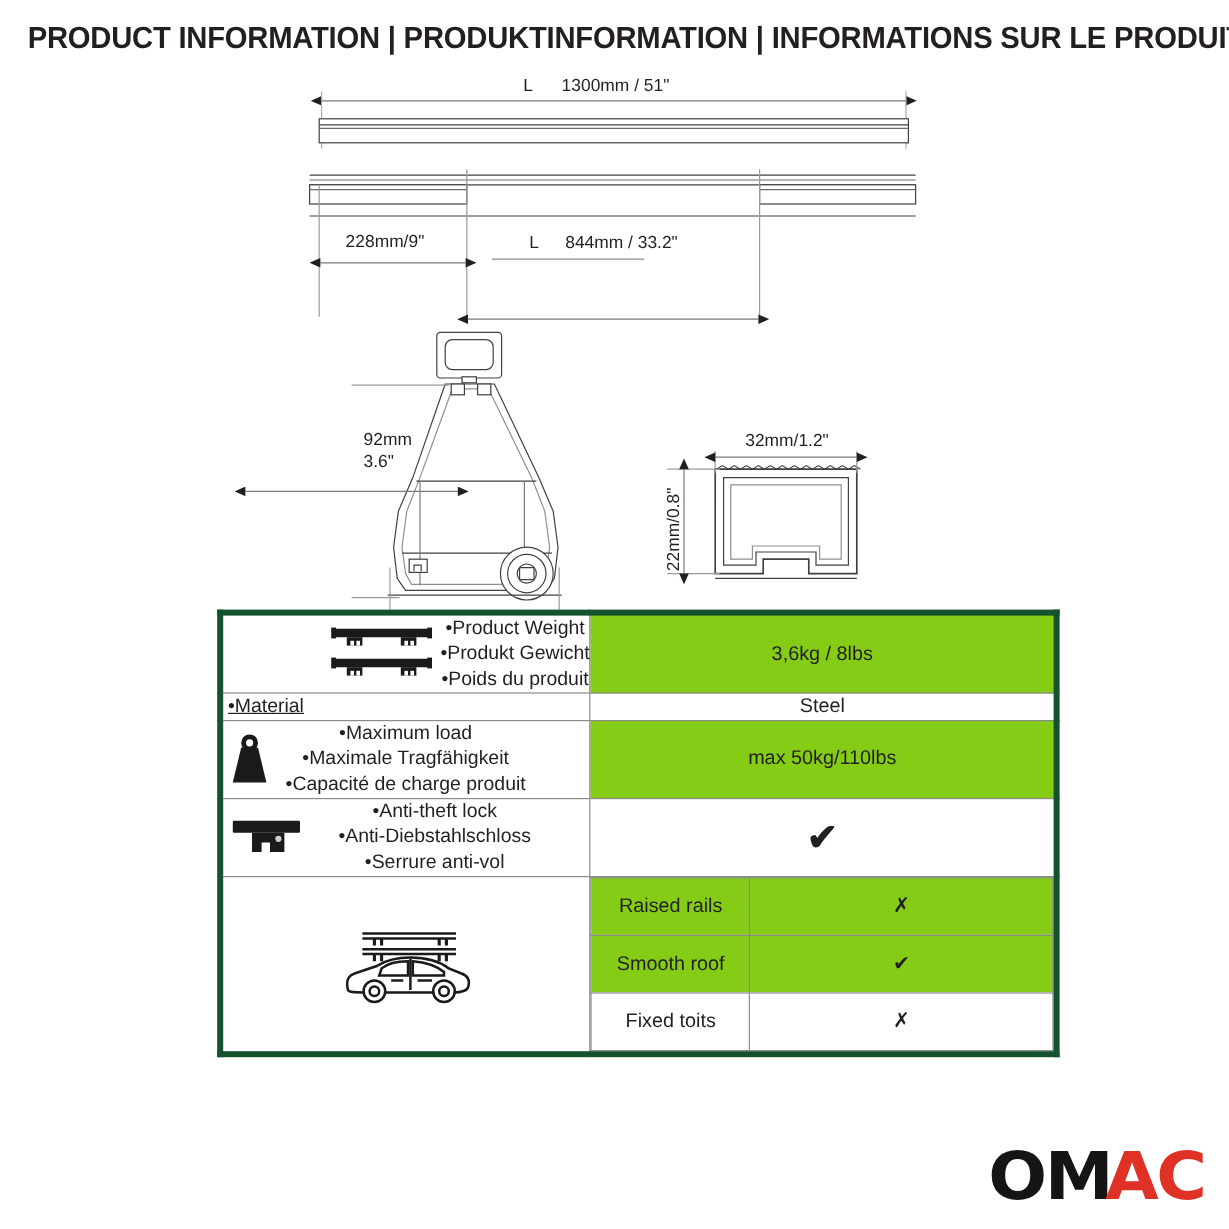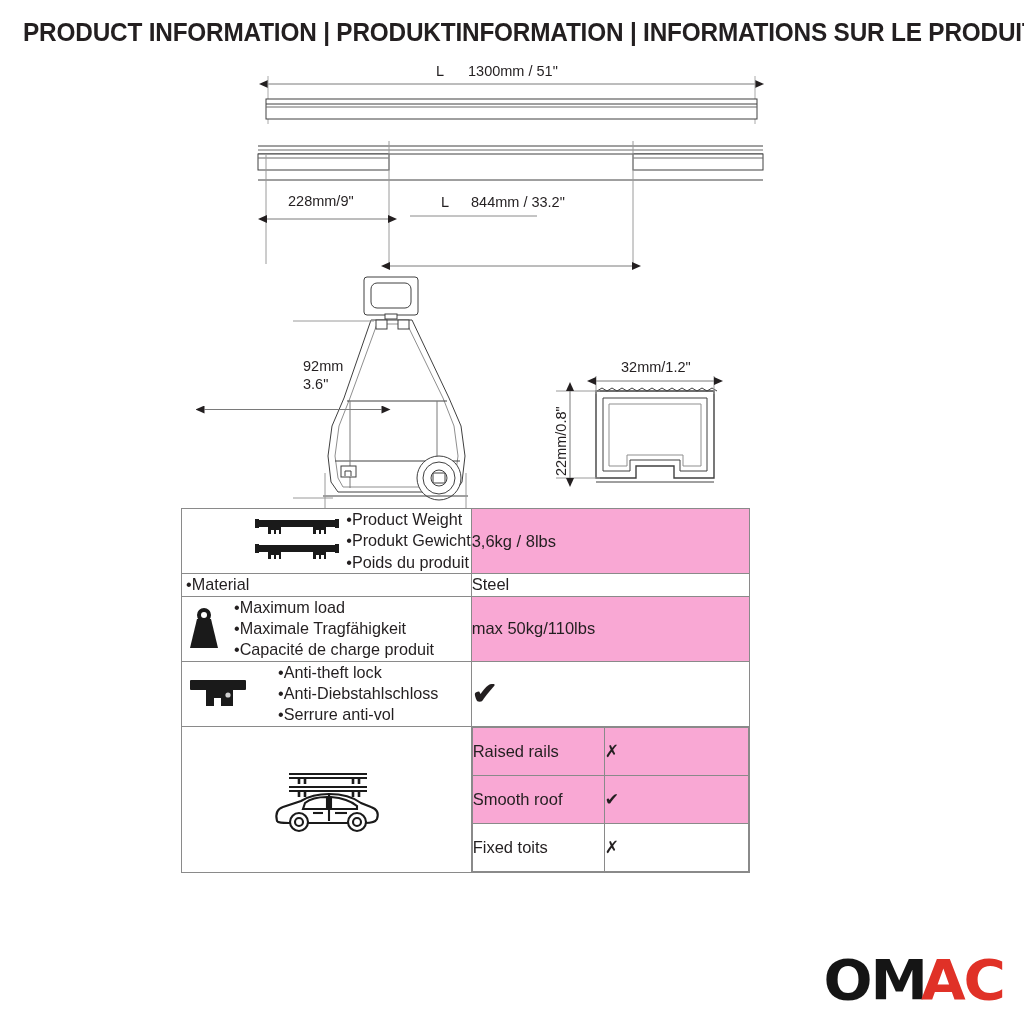--- a/index.html
+++ b/index.html
@@ -27,32 +27,33 @@
   }
 
   
   #drawing { position: absolute; left: 0; top: 58px; width: 1024px; height: 450px; }
   #drawing svg { display: block; }
 
   
   #spec-table {
     position: absolute;
     left: 181px; top: 508px;
-    width: 569px;
-    border: 1px solid #14532d;
+    width: 702px;
+    border: 5px solid #14532d;
     border-collapse: collapse;
+    text-align: center;
   }
   #spec-table td {
     border: 1px solid #8a8a8a;
     padding: 0;
     vertical-align: middle;
     font-size: 16.5px;
     color: #231f20;
   }
-  .shade { background: #f9a8d4; }
+  .shade { background: #84cc16; }
   .plain { background: #ffffff; }
 
   .lbl-cell { width: 309px; padding: 6px 8px 6px 10px; }
   .val-cell { width: 392px; padding: 8px 0 8px 16px; font-size: 17px; }
 
   .lbl-flex { display: flex; align-items: center; gap: 6px; }
   .lbl-flex.right { justify-content: flex-end; }
   .icon-box { flex: 0 0 auto; display: flex; align-items: center; justify-content: center; }
   .bullets { line-height: 1.32; font-size: 16.2px; white-space: nowrap; }
 
@@ -254,21 +255,21 @@
               <span>•Produkt Gewicht</span><br>
               <span>•Poids du produit</span>
             </span>
           </div>
         </td>
         <td class="val-cell shade">3,6kg / 8lbs</td>
       </tr>
 
       <tr>
         <td class="lbl-cell plain">
-          <div class="lbl-flex" style="padding-left:4px;">
+          <div class="lbl-flex" style="padding-left:4px;text-decoration:underline;">
             <span class="bullets">
               <span>•Material</span>
             </span>
           </div>
         </td>
         <td class="val-cell plain">Steel</td>
       </tr>
 
       <tr>
         <td class="lbl-cell plain">

